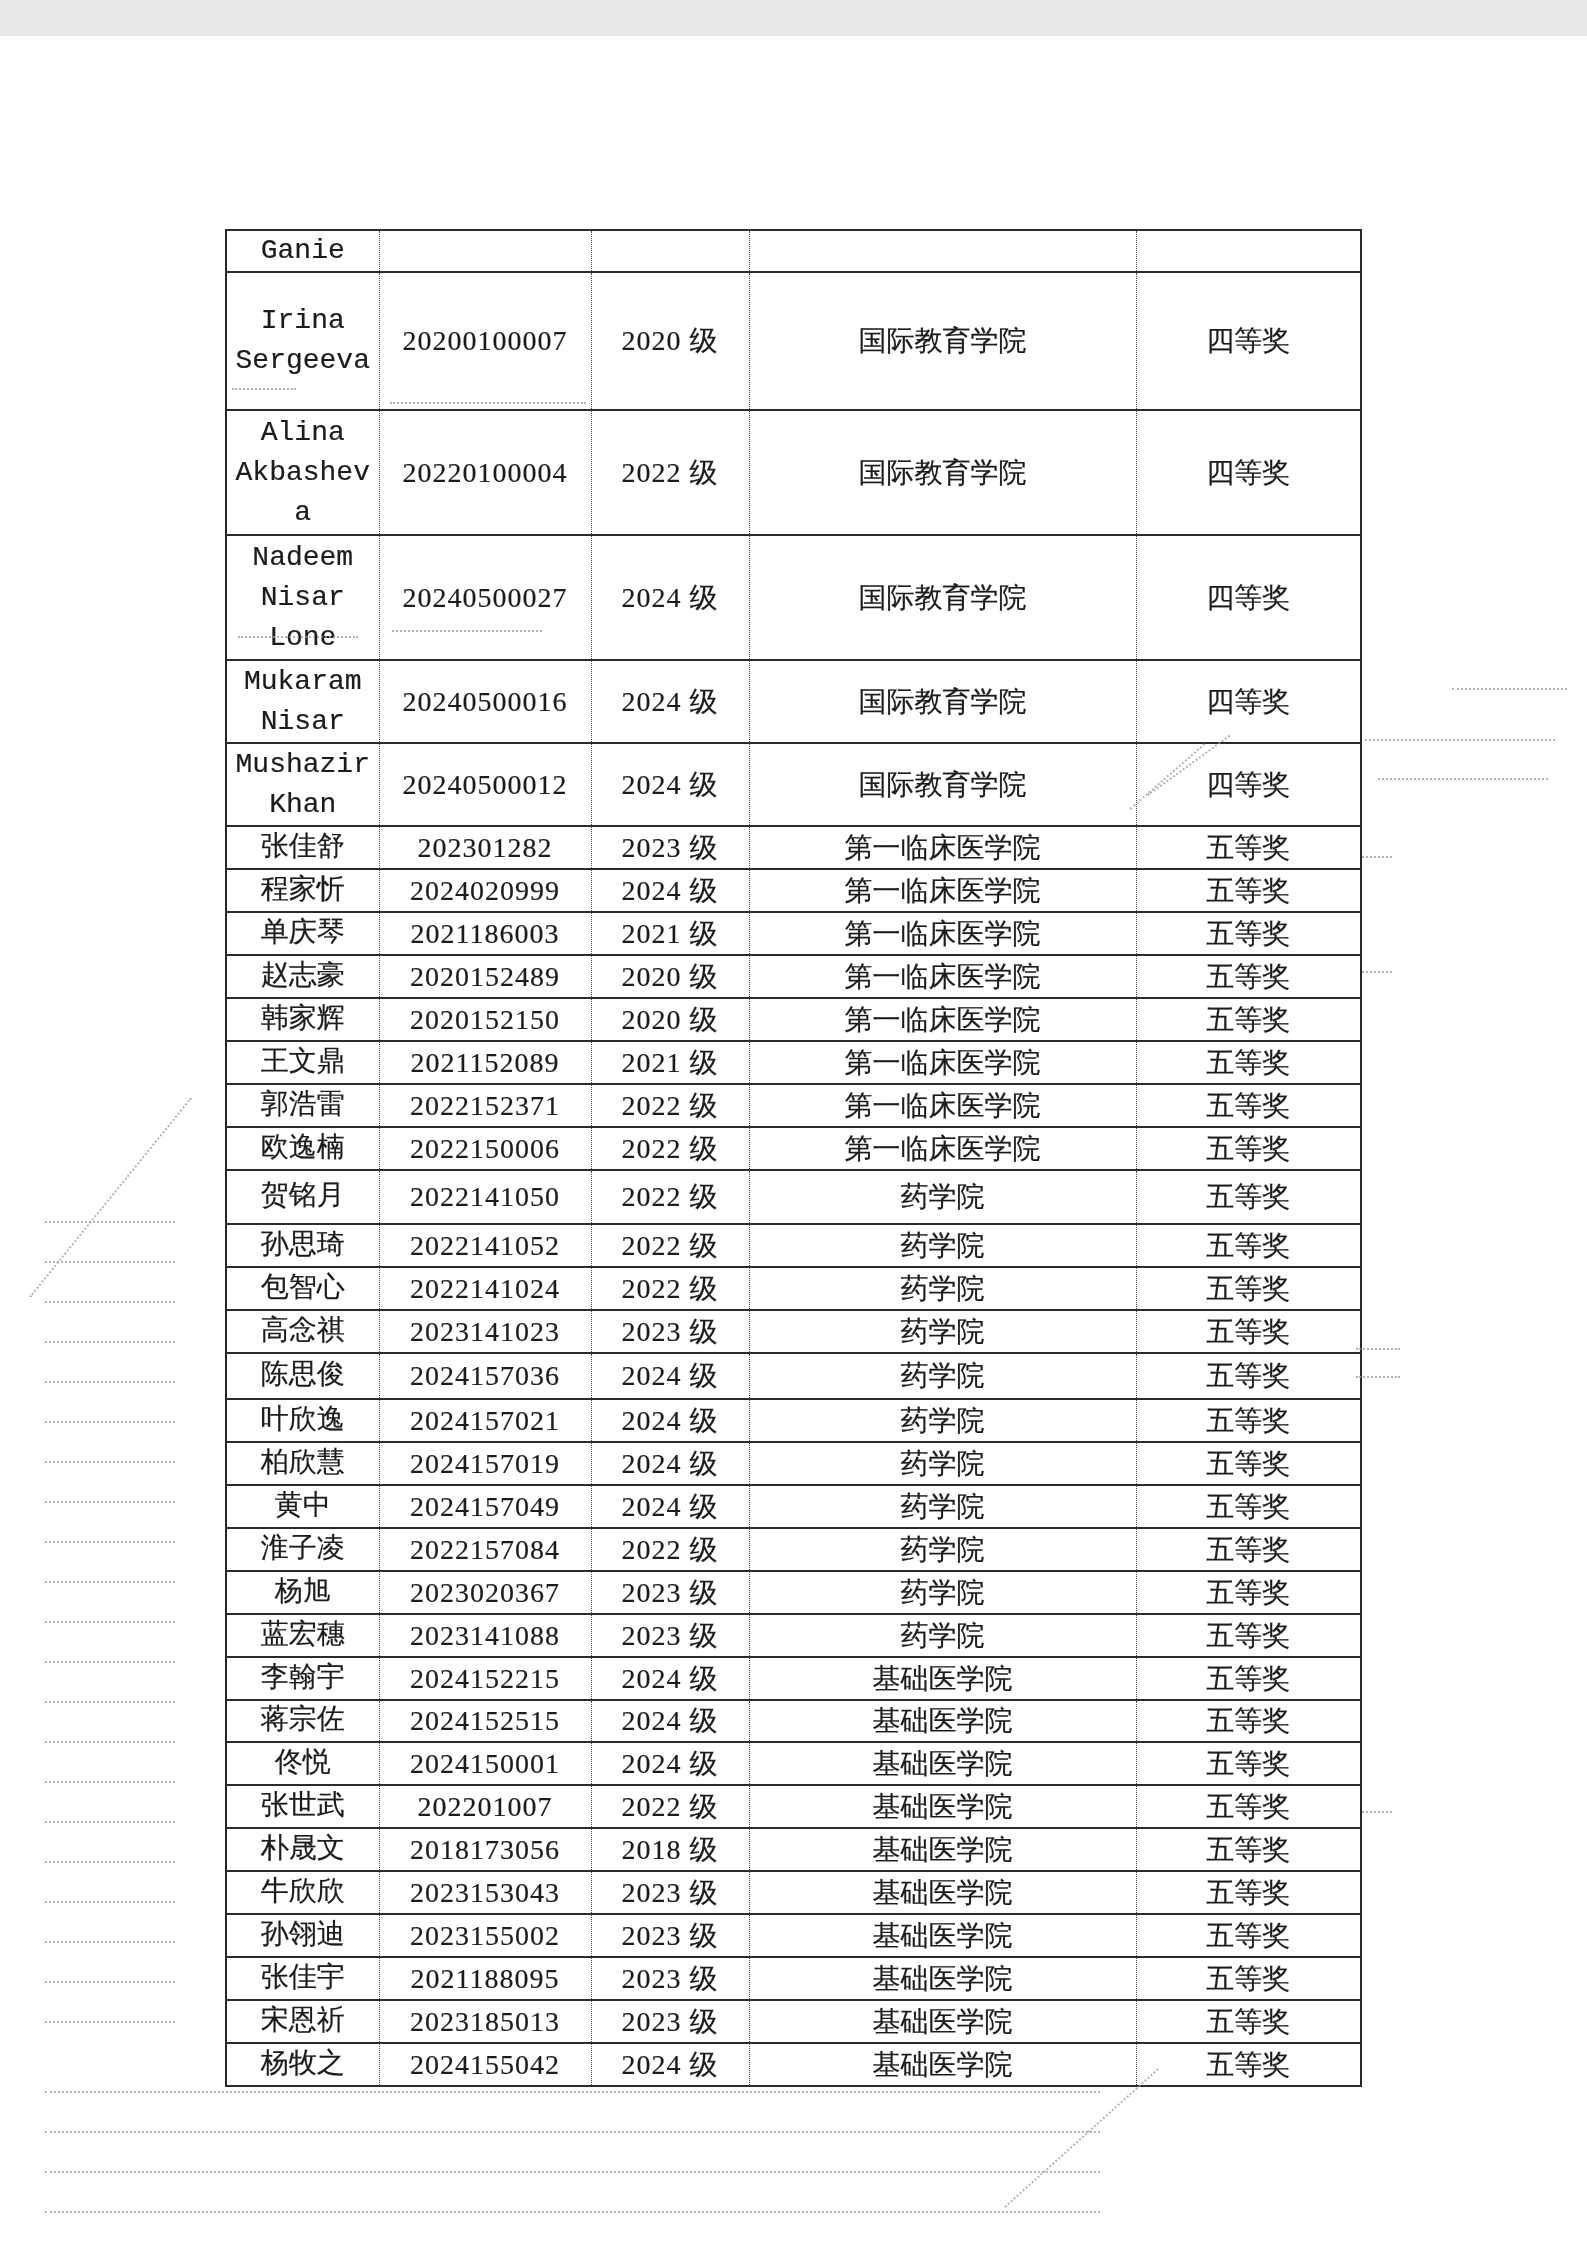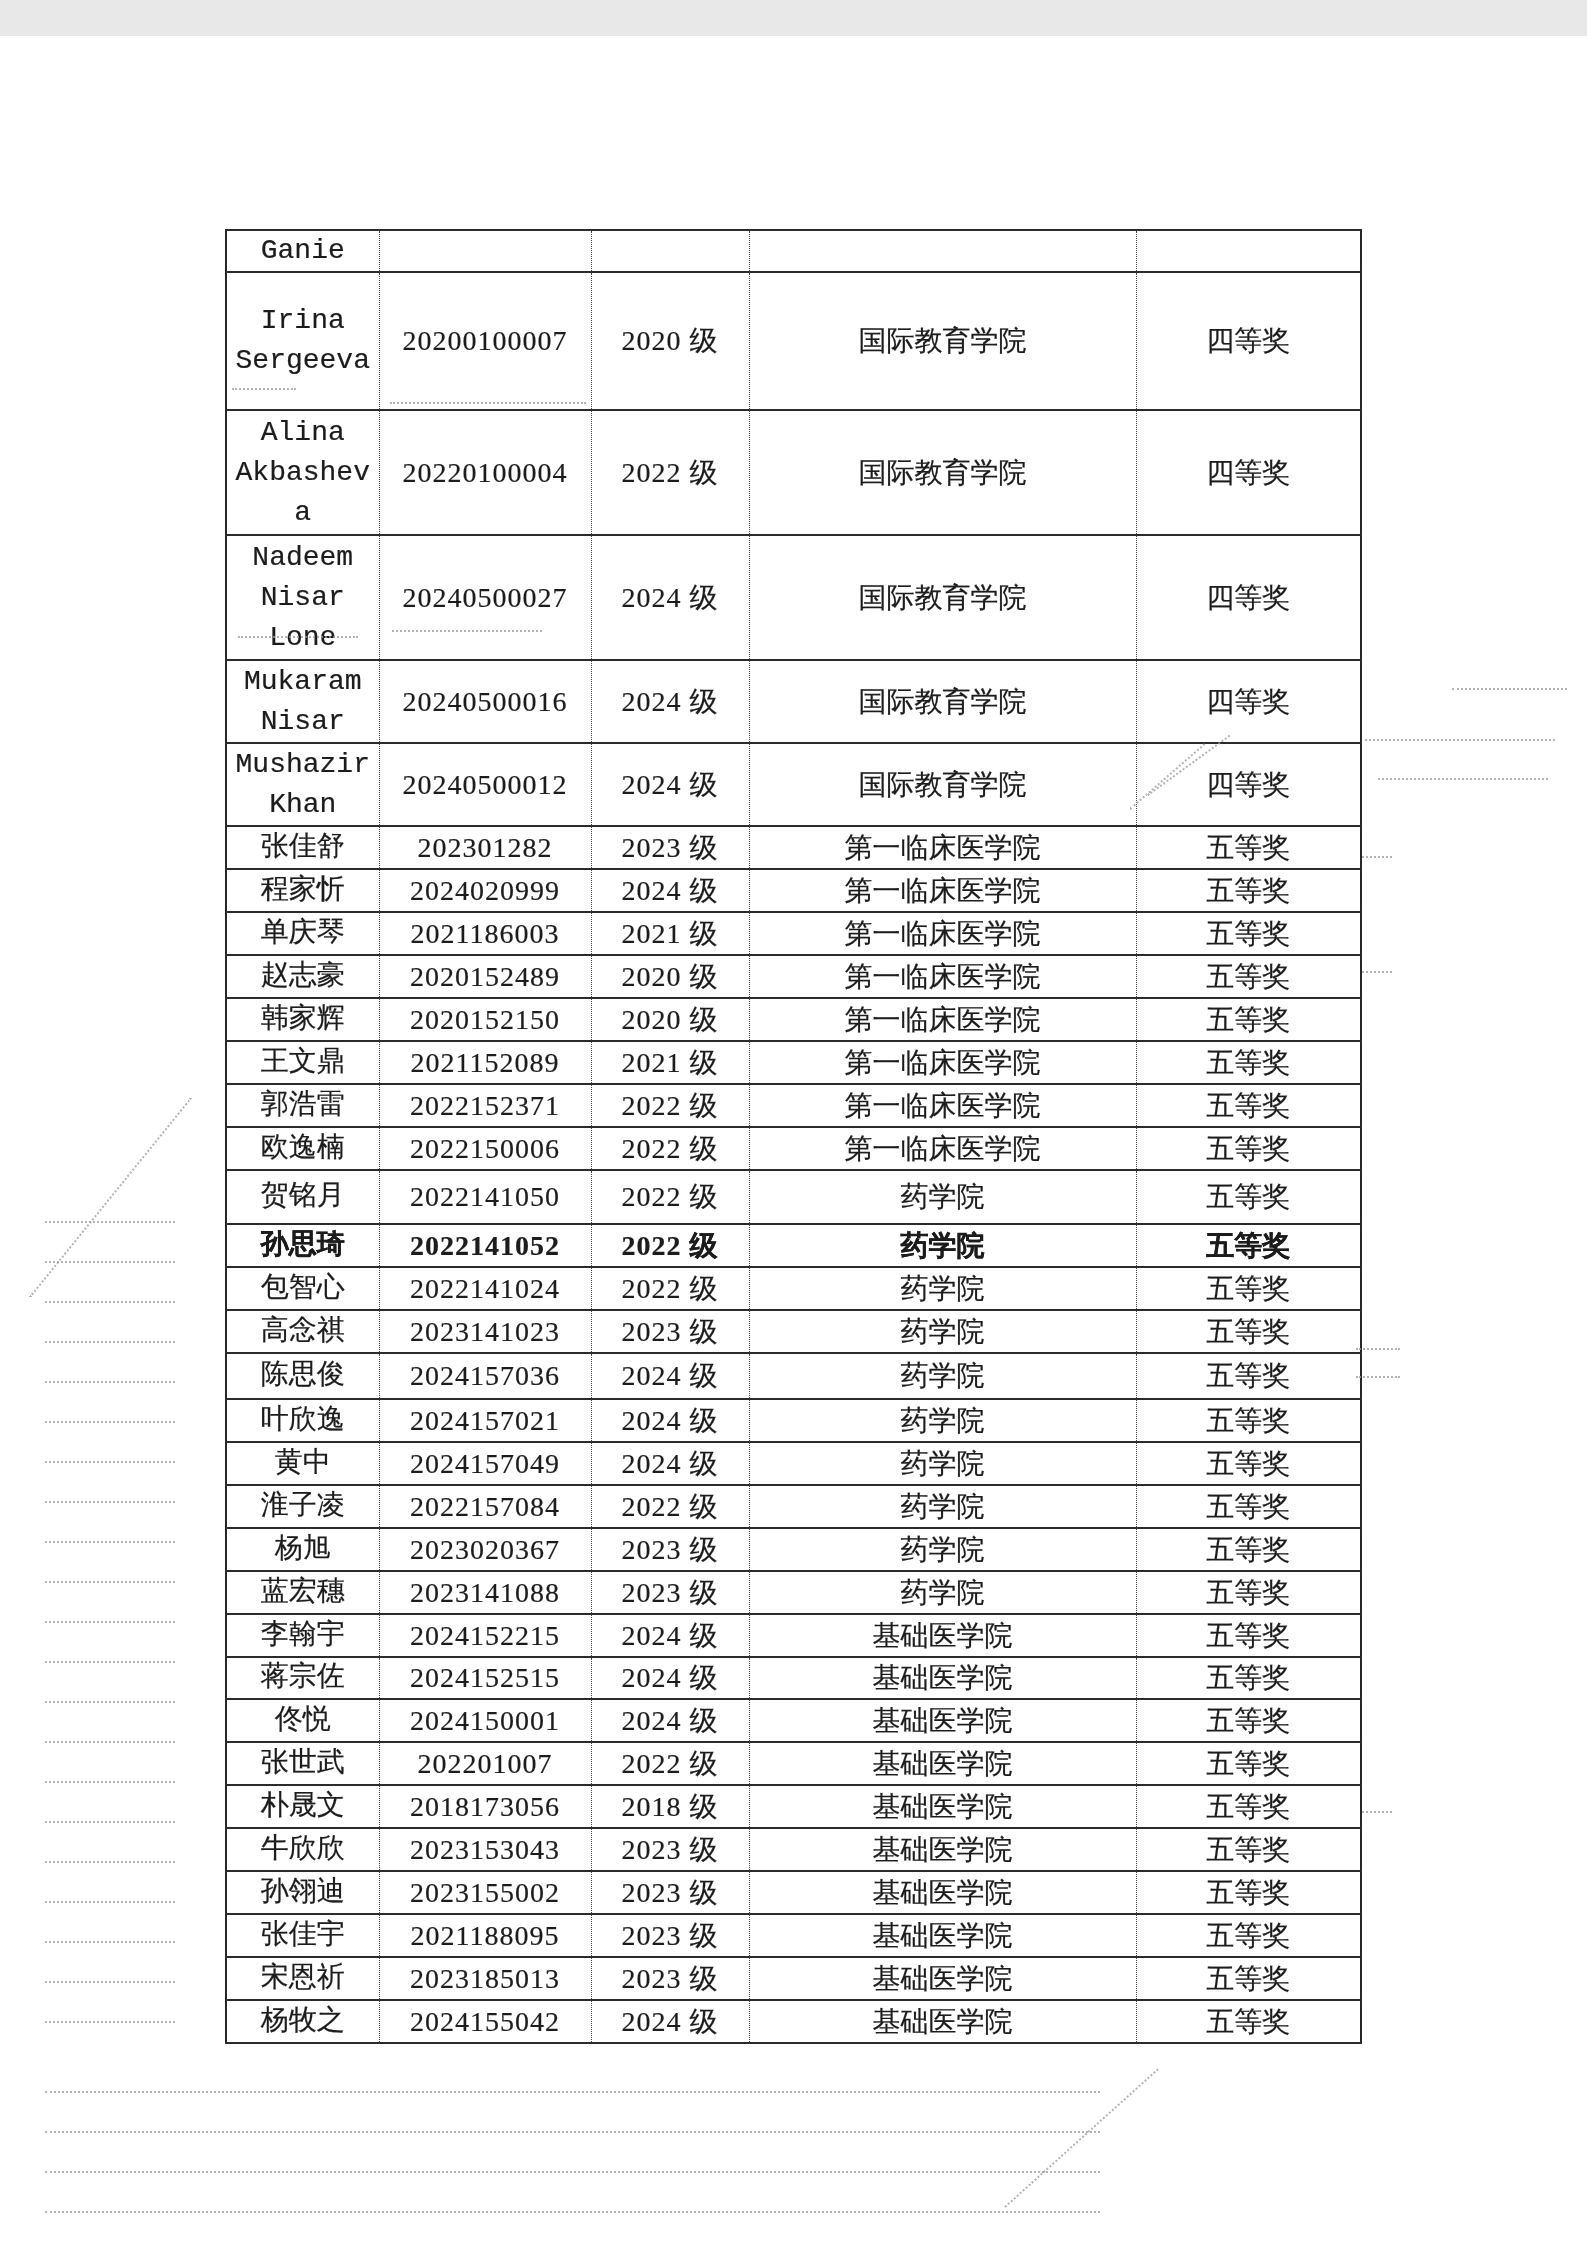--- a/index.html
+++ b/index.html
@@ -155,21 +155,21 @@
           <td class="col-college">第一临床医学院</td>
           <td class="col-award">五等奖</td>
         </tr>
         <tr style="height: 54px;">
           <td class="col-name">贺铭月</td>
           <td class="col-id">2022141050</td>
           <td class="col-grade">2022 级</td>
           <td class="col-college">药学院</td>
           <td class="col-award">五等奖</td>
         </tr>
-        <tr style="height: 43px; font-weight: bold;">
+        <tr style="height: 43px;">
           <td class="col-name">孙思琦</td>
           <td class="col-id">2022141052</td>
           <td class="col-grade">2022 级</td>
           <td class="col-college">药学院</td>
           <td class="col-award">五等奖</td>
         </tr>
         <tr style="height: 43px;">
           <td class="col-name">包智心</td>
           <td class="col-id">2022141024</td>
           <td class="col-grade">2022 级</td>
@@ -186,20 +186,27 @@
         <tr style="height: 46px;">
           <td class="col-name">陈思俊</td>
           <td class="col-id">2024157036</td>
           <td class="col-grade">2024 级</td>
           <td class="col-college">药学院</td>
           <td class="col-award">五等奖</td>
         </tr>
         <tr style="height: 43px;">
           <td class="col-name">叶欣逸</td>
           <td class="col-id">2024157021</td>
+          <td class="col-grade">2024 级</td>
+          <td class="col-college">药学院</td>
+          <td class="col-award">五等奖</td>
+        </tr>
+        <tr style="height: 43px;">
+          <td class="col-name">柏欣慧</td>
+          <td class="col-id">2024157019</td>
           <td class="col-grade">2024 级</td>
           <td class="col-college">药学院</td>
           <td class="col-award">五等奖</td>
         </tr>
         <tr style="height: 43px;">
           <td class="col-name">黄中</td>
           <td class="col-id">2024157049</td>
           <td class="col-grade">2024 级</td>
           <td class="col-college">药学院</td>
           <td class="col-award">五等奖</td>

